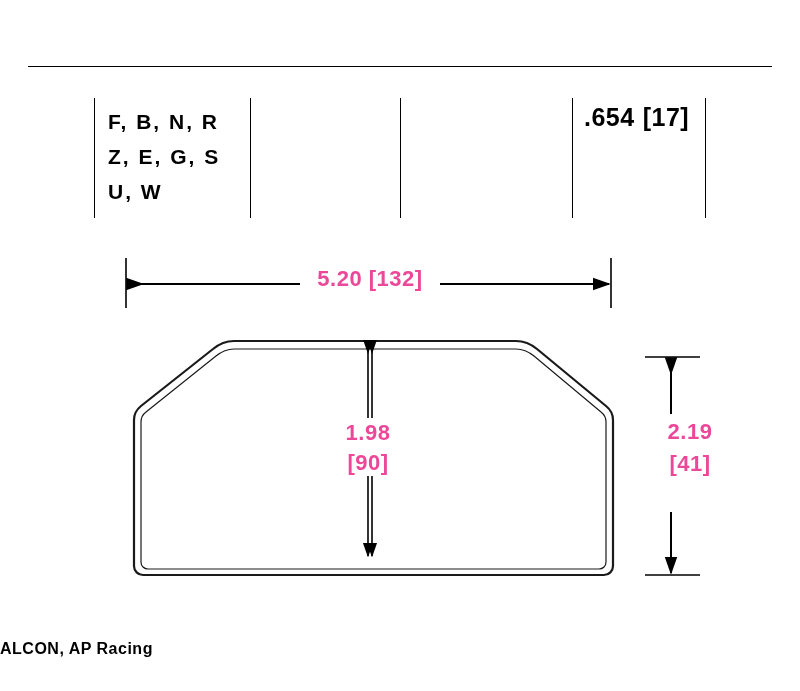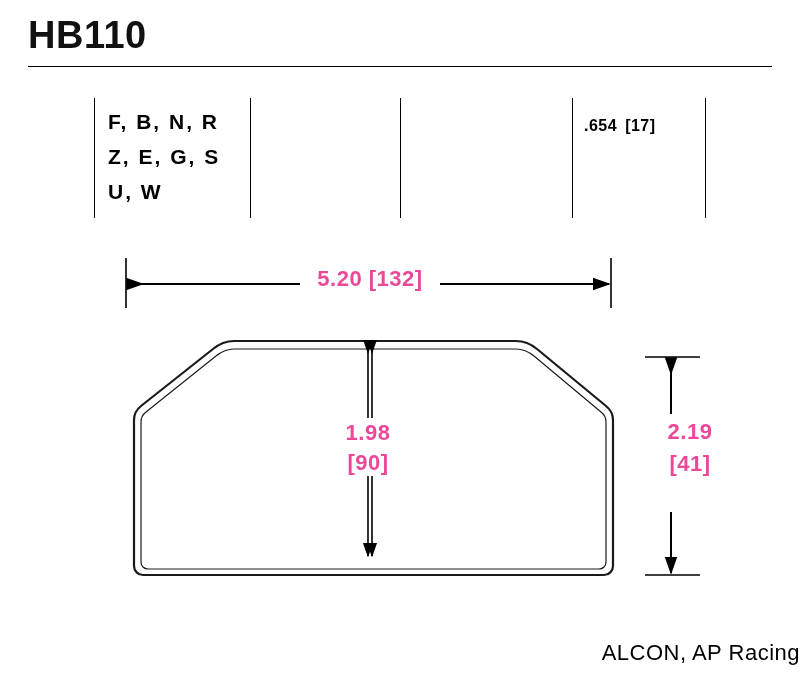--- a/index.html
+++ b/index.html
@@ -65,22 +65,22 @@
     left: 14px;
     top: 6px;
     font-size: 21px;
     font-weight: bold;
     line-height: 35px;
     letter-spacing: 2px;
   }
   .thick {
     position: absolute;
     left: 490px;
-    top: 10px;
-    font-size: 16px;
+    top: 2px;
+    font-size: 25px;
     font-weight: bold;
     line-height: 35px;
     letter-spacing: 0.5px;
     white-space: nowrap;
   }
   .thick span.bracket { margin-left: 8px; }
 
   
   svg#drawing {
     position: absolute;
@@ -113,32 +113,31 @@
     left: 308px;
     top: 418px;
     width: 120px;
     line-height: 30px;
   }
   .brand {
     position: absolute;
     left: 0;
     right: 0;
     top: 640px;
-    text-align: right;
-    font-size: 22px;
-    font-weight: normal;
+    text-align: left;
+    font-size: 16px;
+    font-weight: bold;
     letter-spacing: 0.5px;
   }
 </style>
 </head>
 <body>
 
 <div id="sheet">
 
-  <div class="part-number">HB110</div>
 
   <div class="hrule"></div>
 
   <div class="spec-table">
     <div class="vline v1"></div>
     <div class="vline v2"></div>
     <div class="vline v3"></div>
     <div class="vline v4"></div>
     <div class="vline v5"></div>
 

